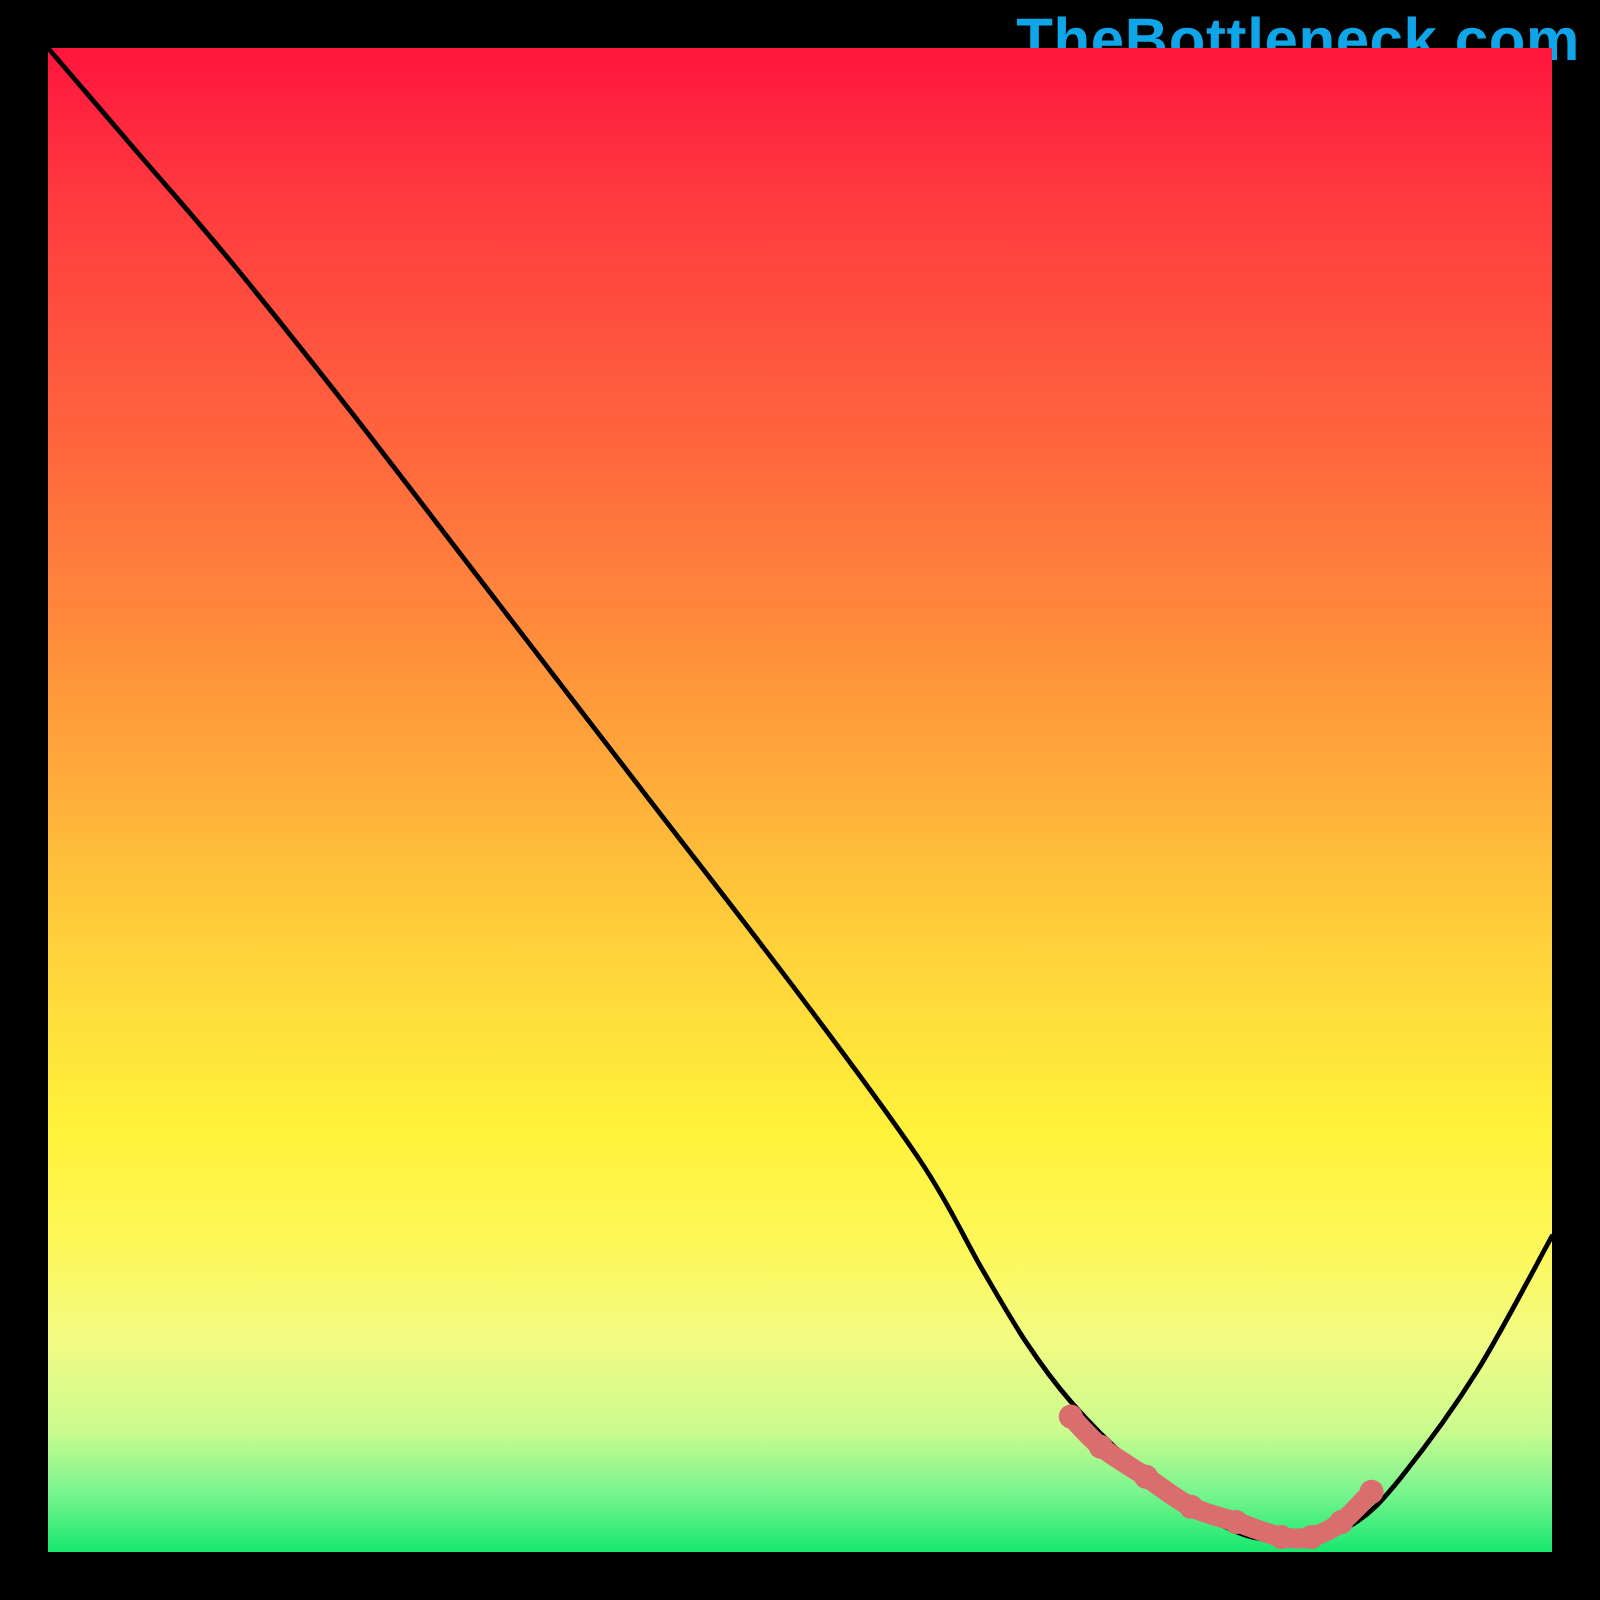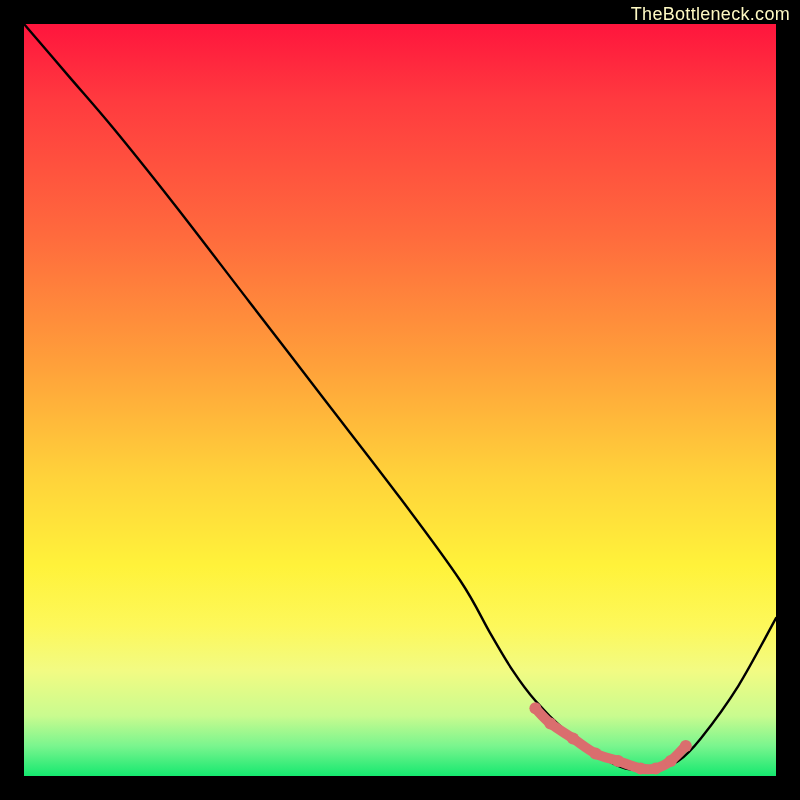--- a/index.html
+++ b/index.html
@@ -37,23 +37,23 @@
       #f2fb83 86%,
       #c9fb8f 92%,
       #7af58e 96%,
       #15e86f 100%
     );
   }
   .watermark {
     position: absolute;
     top: 4px;
     right: 10px;
-    color: #fef9c3;
-    font-size: 18px;
-    font-weight: 400;
+    color: #0ea5e9;
+    font-size: 30px;
+    font-weight: 700;
     letter-spacing: 0.3px;
     user-select: none;
   }
   svg.curve {
     position: absolute;
     left: 0; top: 0;
     width: 752px;
     height: 752px;
     overflow: visible;
   }

